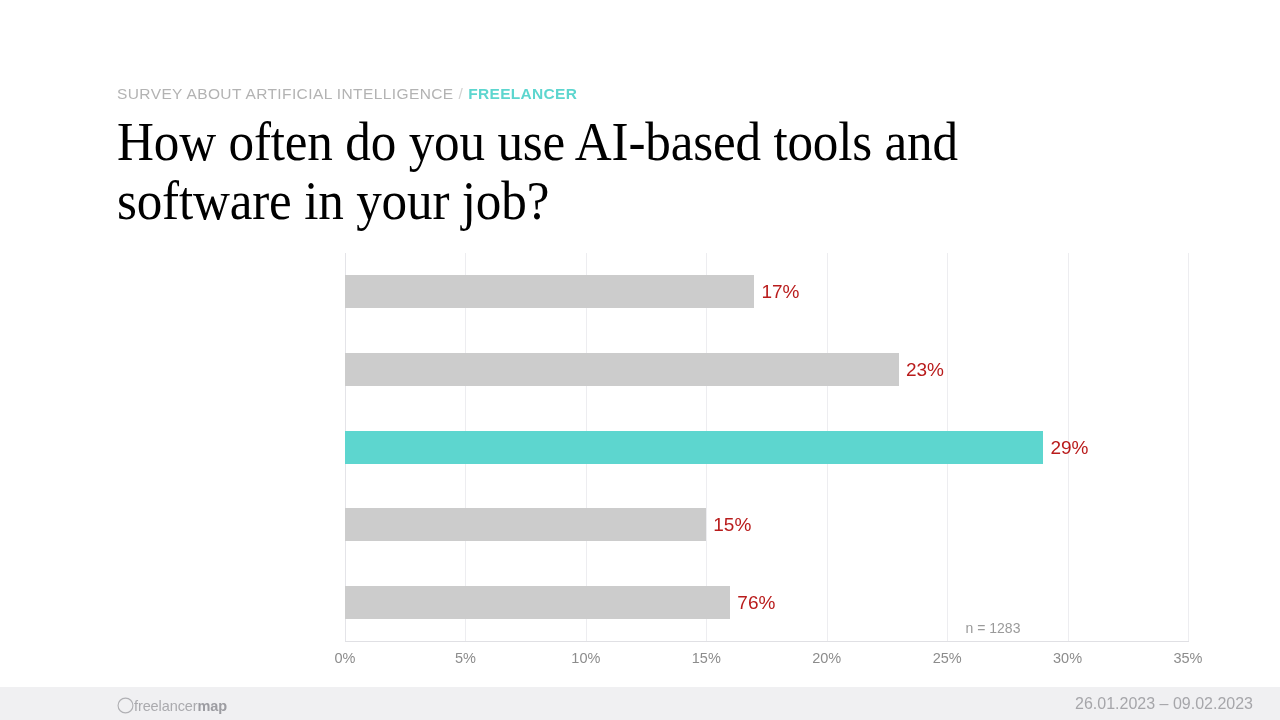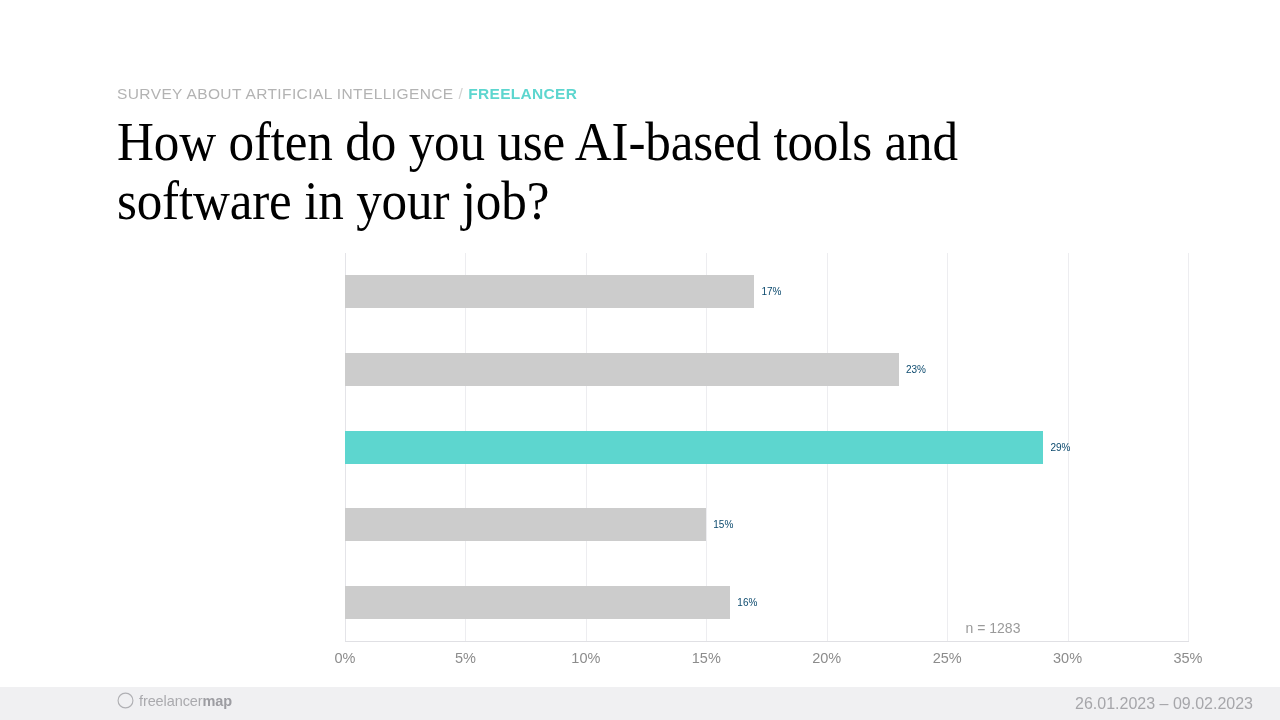--- a/index.html
+++ b/index.html
@@ -95,22 +95,22 @@
     position: absolute;
     height: 33px;
     background: #cccccc;
   }
   .bar.highlight {
     background: #5dd6cf;
   }
 
   .bar-value {
     position: absolute;
-    font-size: 10px;
-    color: #0c4a6e;
+    font-size: 19px;
+    color: #b91c1c;
     white-space: nowrap;
     line-height: 33px;
     height: 33px;
   }
 
   .cat-label {
     position: absolute;
     right: 0;
     width: 260px;
     text-align: right;
@@ -155,22 +155,21 @@
     width: 1280px;
     height: 33px;
     background: #f0f0f2;
   }
   #footer-logo {
     position: absolute;
     left: 117px;
     top: 0;
     height: 27px;
     display: flex;
-    align-items: center;
-    gap: 5px;
+    align-items: flex-end;
   }
   #footer-logo .logo-mark {
     width: 17px;
     height: 17px;
     flex: 0 0 auto;
   }
   #footer-logo .logo-text {
     font-size: 14.5px;
     color: #aaaaae;
     letter-spacing: -0.1px;
@@ -225,21 +224,21 @@
     <div class="tick-label" style="left: 585.857px;">10%</div>
     <div class="tick-label" style="left: 706.286px;">15%</div>
     <div class="tick-label" style="left: 826.714px;">20%</div>
     <div class="tick-label" style="left: 947.143px; text-align: center;">25%</div>
     <div class="tick-label" style="left: 1067.57px;">30%</div>
     <div class="tick-label" style="left: 1188px;">35%</div>
     <div class="bar-value" style="left: 761.457px; top: 275.3px;">17%</div>
     <div class="bar-value" style="left: 905.971px; top: 352.9px;">23%</div>
     <div class="bar-value" style="left: 1050.49px; top: 430.5px;">29%</div>
     <div class="bar-value" style="left: 713.286px; top: 508.1px;">15%</div>
-    <div class="bar-value" style="left: 737.371px; top: 585.7px;">16%</div>
+    <div class="bar-value" style="left: 737.371px; top: 585.7px;">76%</div>
   </div>
 
 <div id="footer">
   <div id="footer-logo">
     <svg class="logo-mark" viewBox="0 0 24 24">
       <circle cx="12" cy="12" r="10.5" fill="none" stroke="#b0b0b4" stroke-width="1.6"></circle>
       <path d="M12 3.2 A8.8 8.8 0 0 1 12 20.8 A6.2 6.2 0 0 0 12 3.2 Z" fill="#b0b0b4"></path>
     </svg>
     <span class="logo-text"><span>freelancer</span><span class="bold">map</span></span>
   </div>

